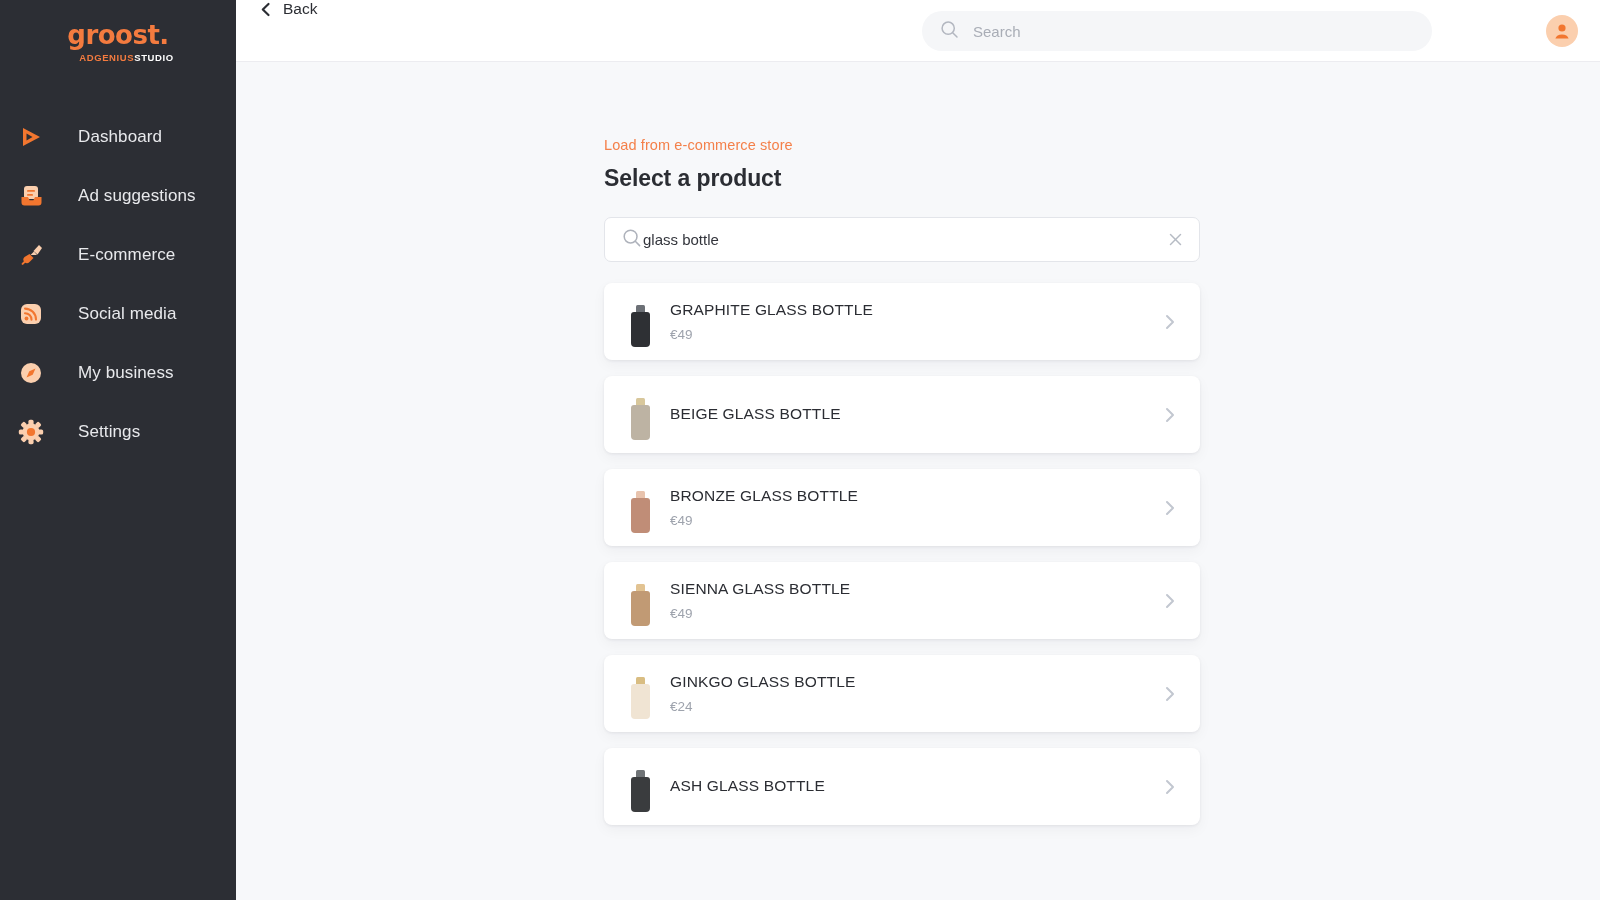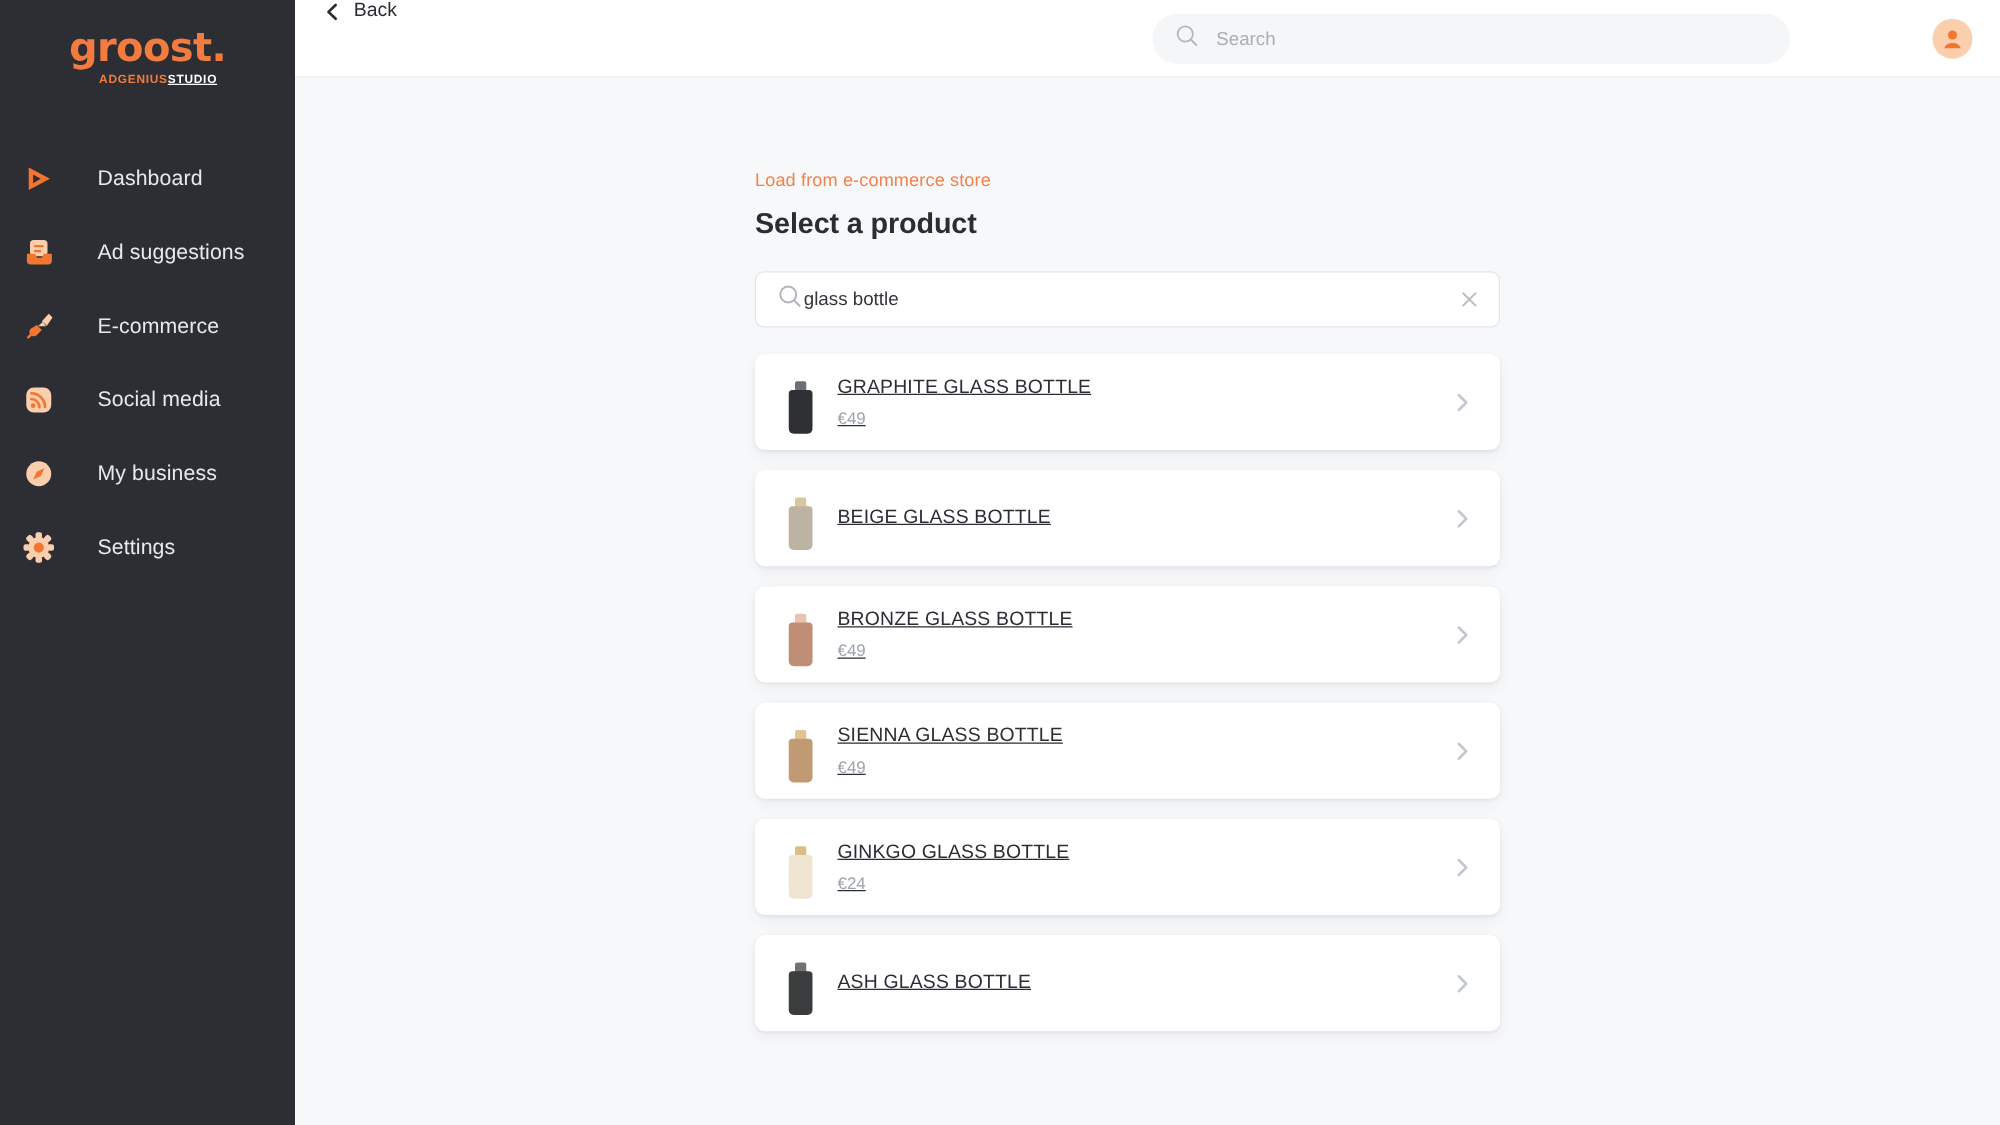--- a/index.html
+++ b/index.html
@@ -32,35 +32,35 @@
     height: 900px;
     position: relative;
   }
 
   .logo-wrap {
     padding: 22px 0 0 0;
     text-align: center;
   }
   .logo-mark {
     font-family: "DejaVu Sans", sans-serif;
-    font-size: 32px;
+    font-size: 26px;
     font-weight: 700;
     color: #f47b3f;
     letter-spacing: -0.5px;
     line-height: 1;
   }
   .logo-sub {
     margin-top: 5px;
     font-size: 9.5px;
     font-weight: 700;
     letter-spacing: 0.6px;
     line-height: 1;
   }
   .logo-sub .sub-a { color: #f47b3f; margin-left: 17px; }
-  .logo-sub .sub-b { color: #ffffff; text-decoration: underline; }
+  .logo-sub .sub-b { color: #ffffff; }
 
   .nav {
     margin-top: 45px;
   }
   .nav-item {
     display: flex;
     align-items: center;
     height: 59px;
     padding-left: 17px;
     cursor: pointer;
@@ -227,21 +227,20 @@
   .prod-row {
     height: 77px;
     background: #ffffff;
     border-radius: 8px;
     box-shadow: 0 1px 3px rgba(24,28,40,0.07), 0 5px 14px rgba(24,28,40,0.045);
     display: flex;
     align-items: center;
     margin-bottom: 16px;
     padding: 0 22px 0 23px;
     cursor: pointer;
-    text-decoration: underline;
   }
 
   .thumb {
     width: 26px;
     height: 50px;
     flex: 0 0 26px;
     display: flex;
     align-items: flex-end;
     justify-content: center;
   }

